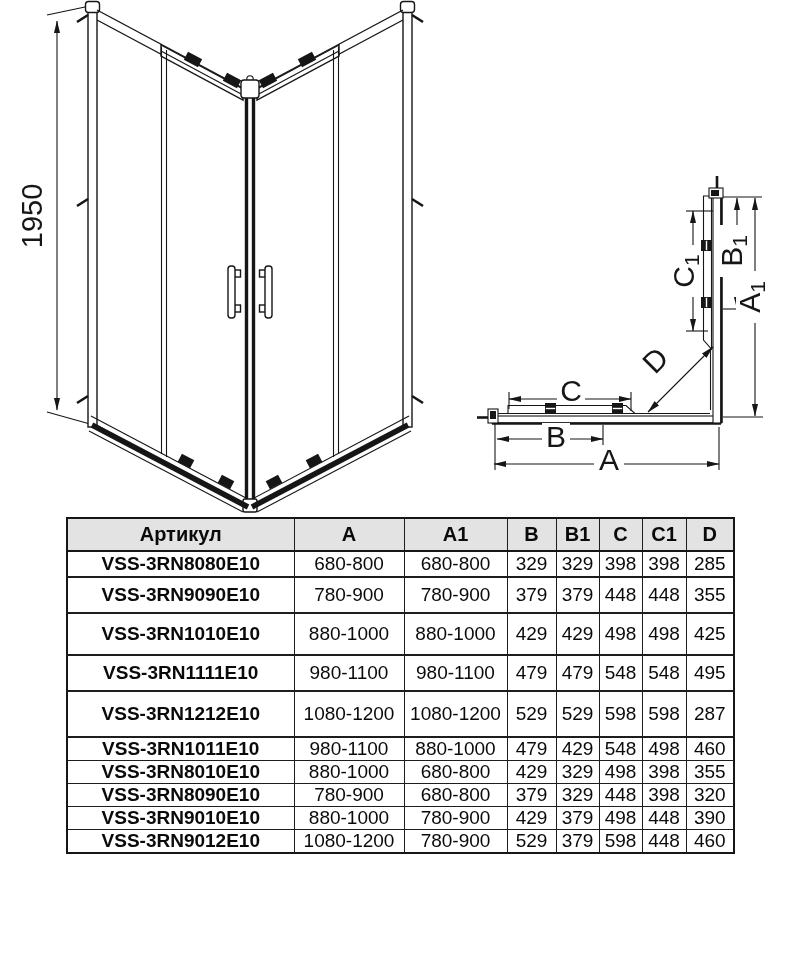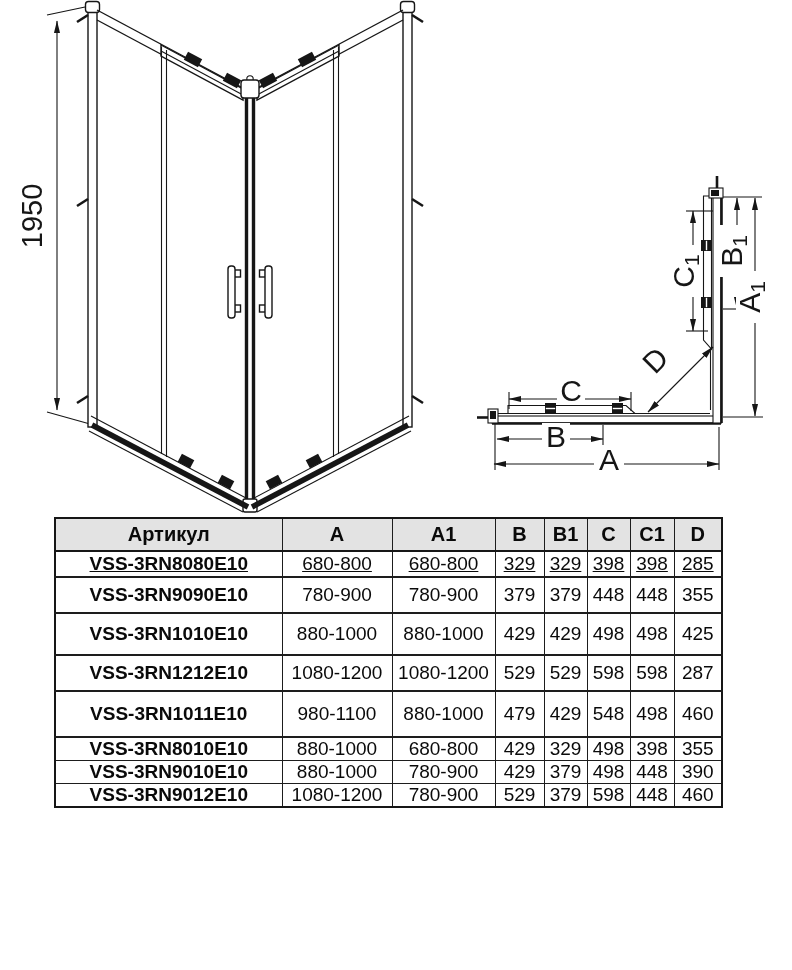--- a/index.html
+++ b/index.html
@@ -12,29 +12,29 @@
   .hdim{font-family:"Liberation Sans",sans-serif;font-size:29px;}
   .thin{stroke:#161616;stroke-width:1.1;fill:none;}
   .mid{stroke:#161616;stroke-width:1.4;fill:none;}
   .thick{stroke:#161616;stroke-width:2.6;fill:none;}
   .rail{stroke:#161616;stroke-width:5.5;fill:none;}
   .post{stroke:#161616;stroke-width:3.4;fill:none;}
   .tick{stroke:#161616;stroke-width:2.6;fill:none;}
   .blk{fill:#161616;stroke:none;}
   .wht{fill:#fff;}
 
-  table.spec{position:absolute;left:54px;top:517px;border-collapse:collapse;table-layout:fixed;
+  table.spec{position:absolute;left:66px;top:517px;border-collapse:collapse;table-layout:fixed;
              border:2px solid #161616;}
   table.spec th,table.spec td{border:1px solid #1d1d1d;text-align:center;vertical-align:middle;
              padding:0 2px;color:#0a0a0a;overflow:hidden;white-space:nowrap;}
   table.spec thead th{background:#e3e3e3;font-size:20px;font-weight:bold;height:31px;
              border-bottom:2px solid #161616;}
   table.spec td{font-size:19px;height:22px;}
   table.spec td:first-child{font-weight:bold;}
-  table.spec tbody tr:nth-child(1) td{height:24px;text-decoration:underline;}
+  table.spec tbody tr:nth-child(1) td{height:24px;}
   table.spec tbody tr:nth-child(2) td{height:34px;}
   table.spec tbody tr:nth-child(3) td{height:40px;}
   table.spec tbody tr:nth-child(4) td{height:34px;}
   table.spec tbody tr:nth-child(5) td{height:44px;}
   table.spec tbody tr:nth-child(-n+5) td{border-bottom-width:2px;}
 </style>
 </head>
 <body>
 
 <div class="page">
@@ -270,20 +270,30 @@
           <td>VSS-3RN1010E10</td>
           <td>880-1000</td>
           <td>880-1000</td>
           <td>429</td>
           <td>429</td>
           <td>498</td>
           <td>498</td>
           <td>425</td>
         </tr>
         <tr>
+          <td>VSS-3RN1111E10</td>
+          <td>980-1100</td>
+          <td>980-1100</td>
+          <td>479</td>
+          <td>479</td>
+          <td>548</td>
+          <td>548</td>
+          <td>495</td>
+        </tr>
+        <tr>
           <td>VSS-3RN1212E10</td>
           <td>1080-1200</td>
           <td>1080-1200</td>
           <td>529</td>
           <td>529</td>
           <td>598</td>
           <td>598</td>
           <td>287</td>
         </tr>
         <tr>
@@ -300,20 +310,30 @@
           <td>VSS-3RN8010E10</td>
           <td>880-1000</td>
           <td>680-800</td>
           <td>429</td>
           <td>329</td>
           <td>498</td>
           <td>398</td>
           <td>355</td>
         </tr>
         <tr>
+          <td>VSS-3RN8090E10</td>
+          <td>780-900</td>
+          <td>680-800</td>
+          <td>379</td>
+          <td>329</td>
+          <td>448</td>
+          <td>398</td>
+          <td>320</td>
+        </tr>
+        <tr>
           <td>VSS-3RN9010E10</td>
           <td>880-1000</td>
           <td>780-900</td>
           <td>429</td>
           <td>379</td>
           <td>498</td>
           <td>448</td>
           <td>390</td>
         </tr>
         <tr>

